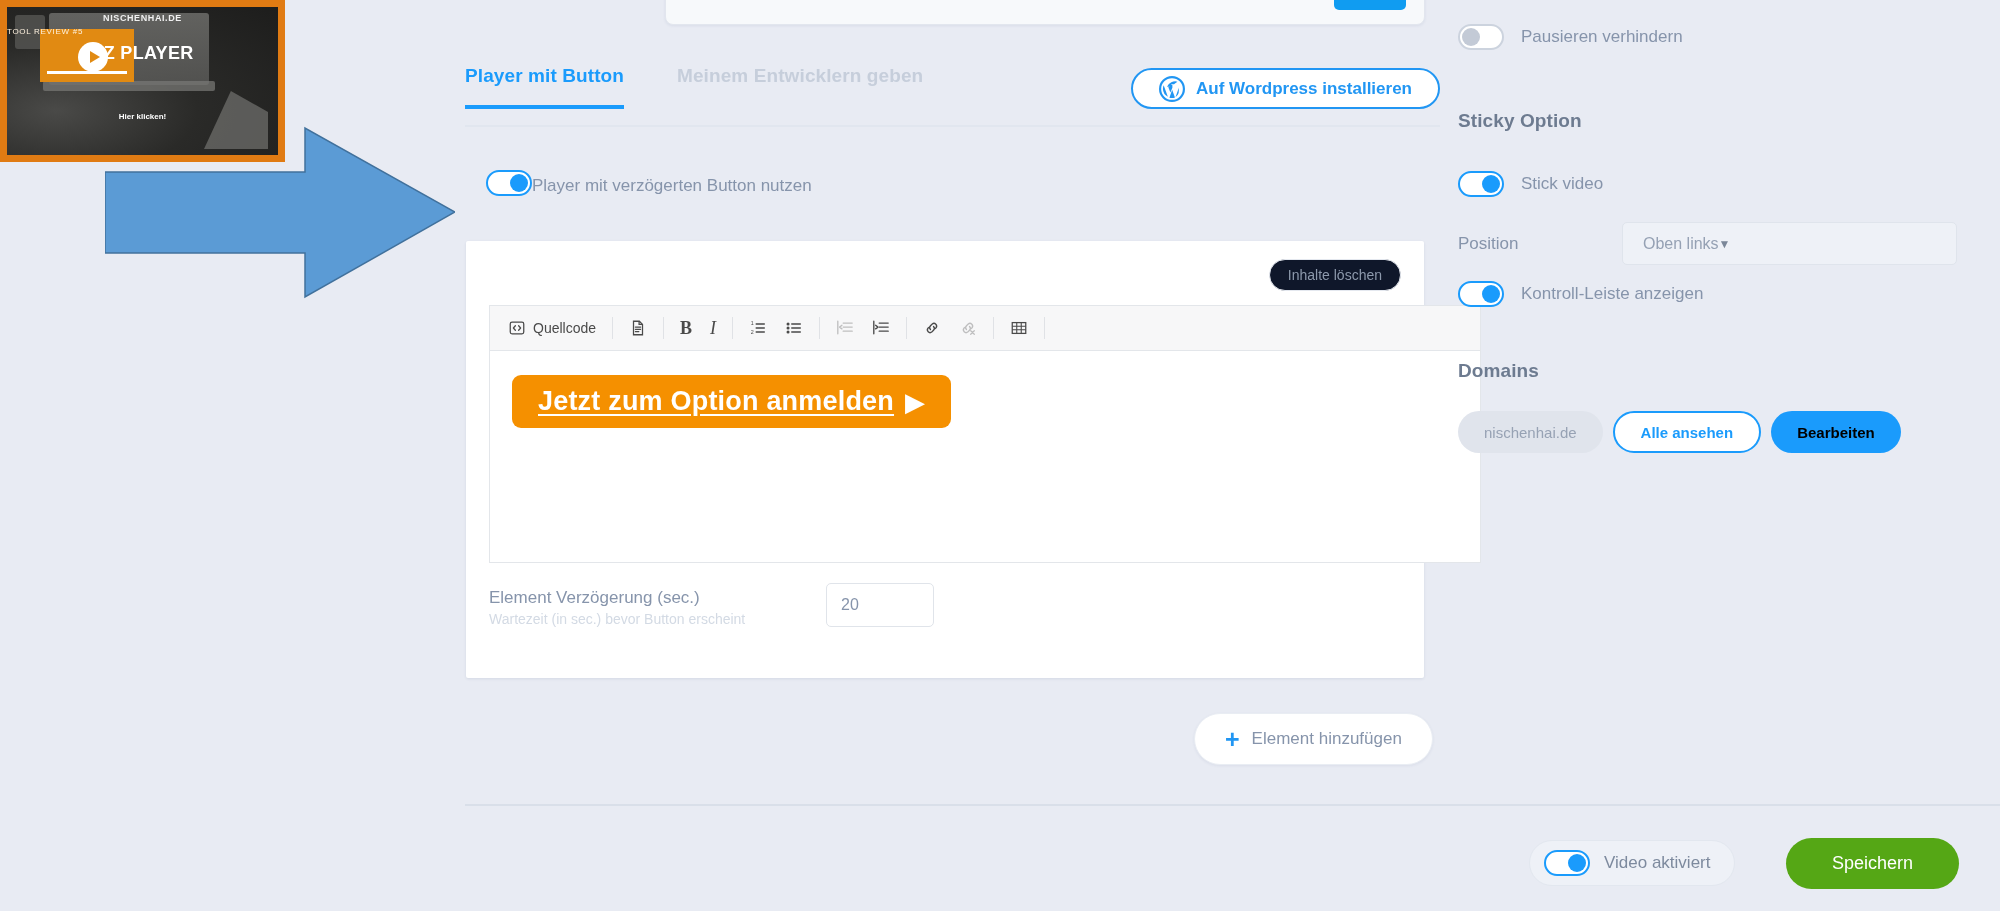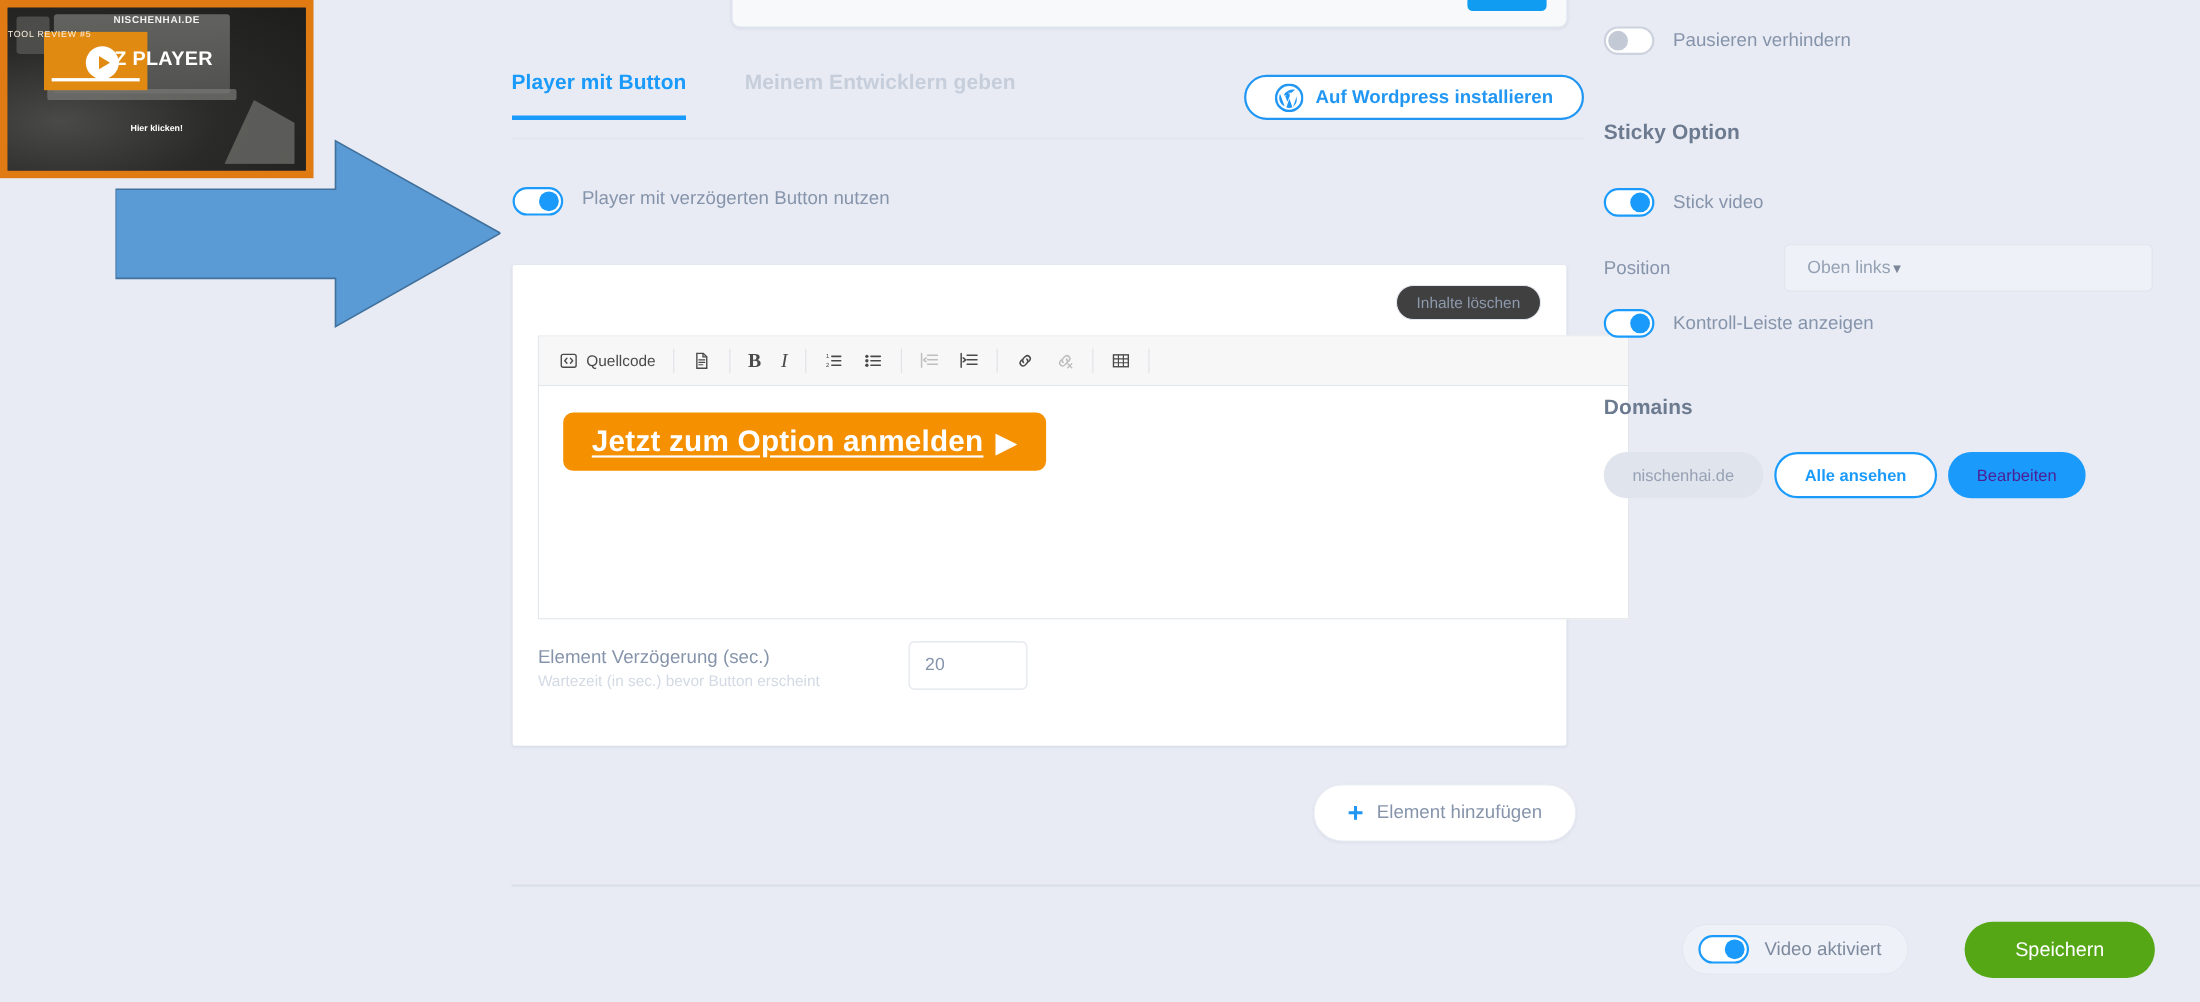--- a/index.html
+++ b/index.html
@@ -44,22 +44,22 @@
     height:41px; padding:0 26px;
     border:2px solid #2196f3; border-radius:24px;
     background:#ffffff; color:#2196f3;
     font-size:17px; font-weight:bold; cursor:pointer;
     white-space:nowrap;
   }
   .wp-logo { width:26px; height:26px; flex:0 0 26px; }
 
   
   #main-toggle-row {
-    position:absolute; left:466px; top:170px;
-    display:flex; align-items:flex-start; gap:17px;
+    position:absolute; left:486px; top:170px;
+    display:flex; align-items:flex-end; 
   }
   .toggle {
     width:46px; height:26px; border-radius:14px; flex:0 0 46px;
     position:relative; cursor:pointer;
   }
   .toggle.on  { background:#ffffff; border:2px solid #1a9bfc; }
   .toggle.off { background:#ffffff; border:2px solid #ccd3de; }
   .toggle .knob {
     position:absolute; top:50%; transform:translateY(-50%);
     width:18px; height:18px; border-radius:50%;
@@ -71,21 +71,21 @@
   
   #element-card {
     position:absolute; left:466px; top:241px; width:958px; height:437px;
     background:#ffffff; border-radius:2px;
     box-shadow:0 1px 3px rgba(40,60,110,.10);
   }
   #clear-content-btn {
     position:absolute; right:23px; top:18px;
     height:32px; padding:0 18px;
     border:1px solid #e4e8ef; border-radius:16px;
-    background:#404040; color:#8d99ac; font-size:14px;
+    background:#0f172a; color:#8d99ac; font-size:14px;
     display:flex; align-items:center; cursor:pointer;
   }
 
   
   #editor {
     position:absolute; left:23px; top:64px; width:992px; height:258px;
     border:1px solid #e3e6ea; background:#fff;
   }
   #editor-toolbar {
     height:45px; background:#f7f7f8; border-bottom:1px solid #e3e6ea;
@@ -193,22 +193,22 @@
     display:flex; align-items:center;
   }
   #domain-view-all {
     height:42px; padding:0 26px; border-radius:21px;
     background:#fff; border:2px solid #1a9bfc; color:#1a9bfc;
     font-size:15px; font-weight:bold;
     display:flex; align-items:center; cursor:pointer;
   }
   #domain-edit {
     height:42px; padding:0 26px; border-radius:21px;
-    background:#1a9bfc; border:none; color:#4c1d95;
-    font-size:15px; font-weight:normal;
+    background:#1a9bfc; border:none; color:#000000;
+    font-size:15px; font-weight:bold;
     display:flex; align-items:center; cursor:pointer;
   }
 
   
   #thumbnail {
     position:absolute; left:0; top:0; width:285px; height:162px;
     background:#e07b13; padding:7px;
   }
   #thumb-inner {
     position:relative; width:100%; height:100%; overflow:hidden;

